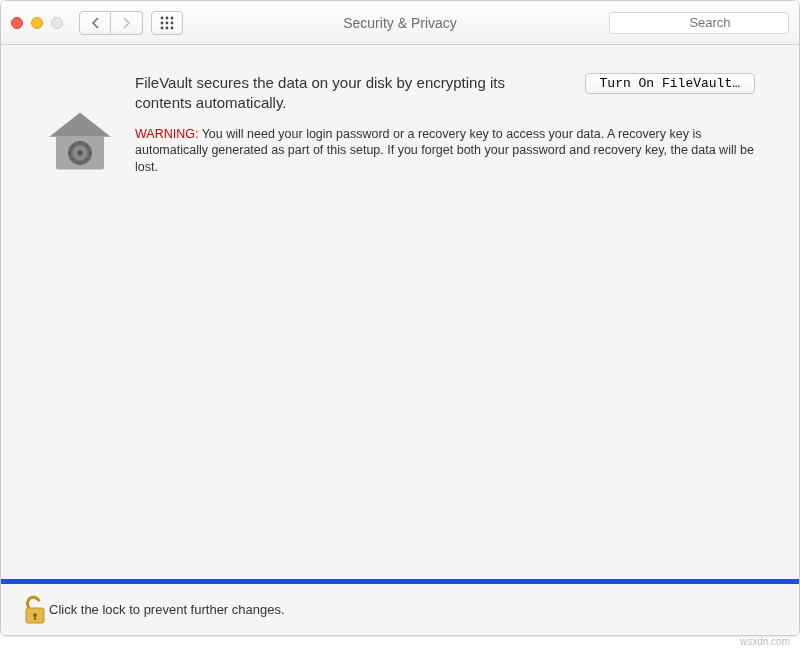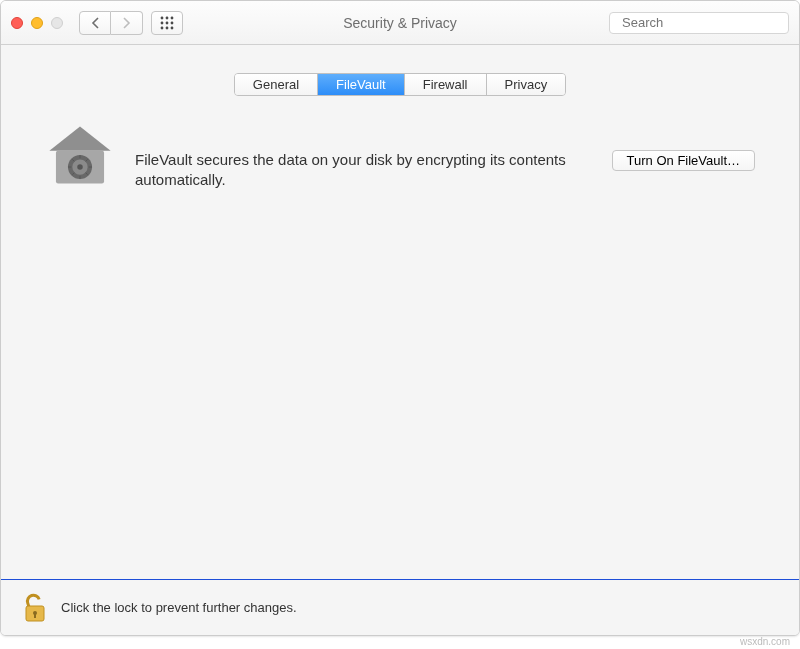--- a/index.html
+++ b/index.html
@@ -67,20 +67,21 @@
       border-radius: 4px;
       background:#fff;
       display:flex; align-items:center;
       padding: 0 6px;
       color:#bfbfbf;
       gap:6px;
     }
     .search input {
       border:none; outline:none; font-size:13px; color:#444; flex:1;
       background:transparent;
+      text-align:center;
     }
     .content {
       flex:1;
       background:#f5f5f5;
       position:relative;
       padding: 28px 0 0 0;
     }
     .tabs {
       display:flex;
       justify-content:center;
@@ -108,42 +109,43 @@
     .info { flex:1; }
     .heading-row { display:flex; align-items:flex-start; gap:20px; }
     .heading { font-size:15px; color:#333; line-height:1.35; flex:1; }
     .turn-on-btn, .adv-btn {
       background: linear-gradient(#fff,#f5f5f5);
       border:1px solid #c6c6c6;
       border-radius:4px;
       padding: 2px 14px;
       font-size:13px;
       white-space:nowrap;
+      font-family:Liberation Mono, monospace;
     }
     .warning {
       margin-top: 12px;
       font-size:12.5px;
       color:#333;
       line-height:1.35;
     }
     .warning .wlabel { color:#d00000; font-weight:400; }
     .status {
       margin-top: 52px;
       font-size:15px;
     }
     .bottom-bar {
       position:absolute;
       bottom:0; left:0; right:0;
       height:56px;
-      border-top:1px solid #1d4ed8;
+      border-top:5px solid #1d4ed8;
       background:#f5f5f5;
       display:flex;
       align-items:center;
       padding: 0 20px;
-      gap:12px;
+      gap:0;
     }
     .lock-icon { width:28px; height:32px; }
     .lock-text { font-size:13px; color:#333; }
     .bottom-right { margin-left:auto; display:flex; align-items:center; gap:10px; }
     .help-btn {
       width:22px; height:22px; border-radius:50%;
       border:1px solid #c6c6c6;
       background: linear-gradient(#fff,#f2f2f2);
       display:flex; align-items:center; justify-content:center;
       color:#5a5a5a; font-size:13px;
@@ -189,28 +191,20 @@
     <div class="search">
       <svg width="12" height="12" viewBox="0 0 12 12">
           <circle cx="5" cy="5" r="3.5" stroke="#bfbfbf" stroke-width="1.2" fill="none"></circle>
           <line x1="8" y1="8" x2="11" y2="11" stroke="#bfbfbf" stroke-width="1.2"></line>
         </svg>
       <input placeholder="Search" style="">
     </div>
   </div>
 
   <div class="content">
-    <div class="tabs">
-      <div class="tabbar">
-        <div class="tab">General</div>
-        <div class="tab sel">FileVault</div>
-        <div class="tab">Firewall</div>
-        <div class="tab">Privacy</div>
-      </div>
-    </div>
 
     <div class="main-row">
       <svg class="house-icon" viewBox="0 0 64 64">
         <polygon points="32,6 60,28 4,28" fill="#8f8f8f"></polygon>
         <rect x="10" y="28" width="44" height="30" rx="2" fill="#a7a7a7"></rect>
         <circle cx="32" cy="43" r="11" fill="#686868"></circle>
         <circle cx="32" cy="43" r="7" fill="#8a8a8a"></circle>
         <g stroke="#555" stroke-width="0.8">
           <line x1="32" y1="32" x2="32" y2="35"></line>
             <line x1="32" y1="51" x2="32" y2="54"></line>
@@ -222,20 +216,24 @@
             <line x1="37" y1="38" x2="39" y2="36"></line>
         </g>
         <circle cx="32" cy="43" r="2.5" fill="#555"></circle>
       </svg>
 
       <div class="info">
         <div class="heading-row">
           <div class="heading">FileVault secures the data on your disk by encrypting its contents automatically.</div>
           <button class="turn-on-btn">Turn On FileVault…</button>
         </div>
+        <div class="warning">
+          <span class="wlabel">WARNING:</span>
+          <span>You will need your login password or a recovery key to access your data. A recovery key is automatically generated as part of this setup. If you forget both your password and recovery key, the data will be lost.</span>
+        </div>
       </div>
     </div>
 
     <div class="bottom-bar">
       <svg class="lock-icon" viewBox="0 0 28 32">
         <path d="M8 14 V9 a6 6 0 0 1 12 0" stroke="#c09020" stroke-width="3" fill="none" transform="rotate(-18 14 14)"></path>
         <rect x="5" y="14" width="18" height="15" rx="2" fill="#e6b84a" stroke="#c09020"></rect>
         <circle cx="14" cy="21" r="2" fill="#8a6b20"></circle>
         <rect x="13" y="22" width="2" height="4" fill="#8a6b20"></rect>
       </svg>

